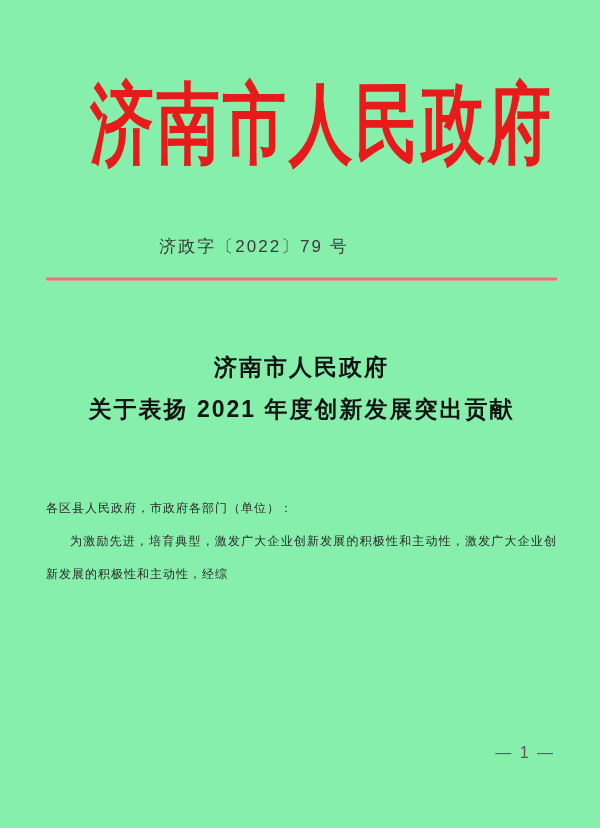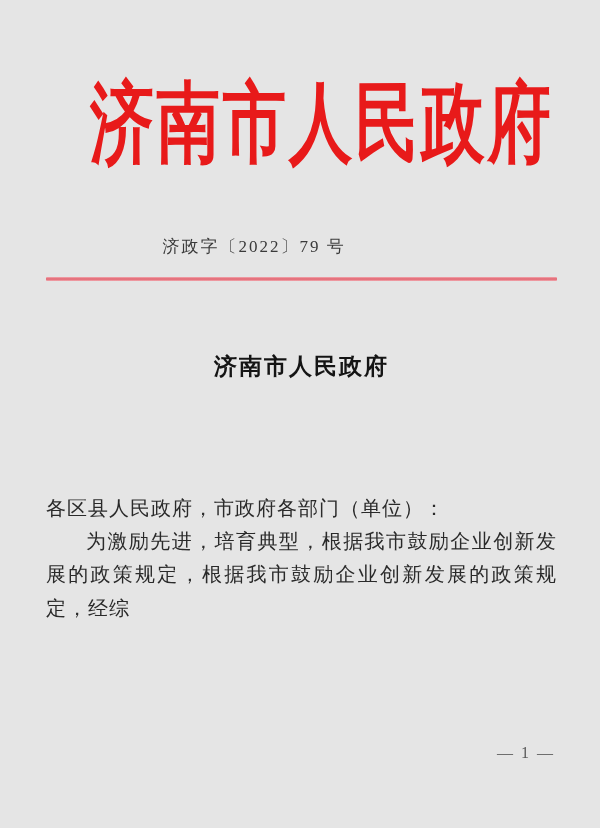--- a/index.html
+++ b/index.html
@@ -4,23 +4,23 @@
 <style>
   html, body {
     margin: 0;
     padding: 0;
     background: #ffffff;
   }
   .page {
     position: relative;
     width: 600px;
     height: 828px;
-    background: #e5e5e5;
+    background: #86efac;
     overflow: hidden;
-    font-family: Liberation Serif, serif;
+    font-family: Liberation Sans, sans-serif;
   }
 
   
   .header-title {
     position: absolute;
     top: 74px;
     left: 0;
     width: 600px;
     height: 100px;
     line-height: 100px;
@@ -76,21 +76,21 @@
     letter-spacing: 2px;
   }
 
   
   .doc-body {
     position: absolute;
     top: 492px;
     left: 46px;
     width: 511px;
     color: #2a2a2a;
-    font-size: 20px;
+    font-size: 12px;
     line-height: 33.2px;
     letter-spacing: 1px;
     text-align: justify;
   }
   .doc-body p {
     margin: 0;
     padding: 0;
   }
   .doc-body p.para {
     text-indent: 2em;
@@ -115,22 +115,23 @@
   <div class="header-title">
     <span class="header-inner">济南市人民政府</span>
   </div>
 
   <div class="doc-number">济政字〔2022〕79 号</div>
 
   <div class="red-divider"></div>
 
   <div class="doc-title">
     <div class="t-line">济南市人民政府</div>
+    <div class="t-line">关于表扬 2021 年度创新发展突出贡献</div>
   </div>
 
   <div class="doc-body">
     <p class="salutation">各区县人民政府，市政府各部门（单位）：</p>
-    <p class="para">为激励先进，培育典型，根据我市鼓励企业创新发展的政策规定，根据我市鼓励企业创新发展的政策规定，经综</p>
+    <p class="para">为激励先进，培育典型，激发广大企业创新发展的积极性和主动性，激发广大企业创新发展的积极性和主动性，经综</p>
   </div>
 
   <div class="page-number">— 1 —</div>
 
 </div>
 
 </body></html>

